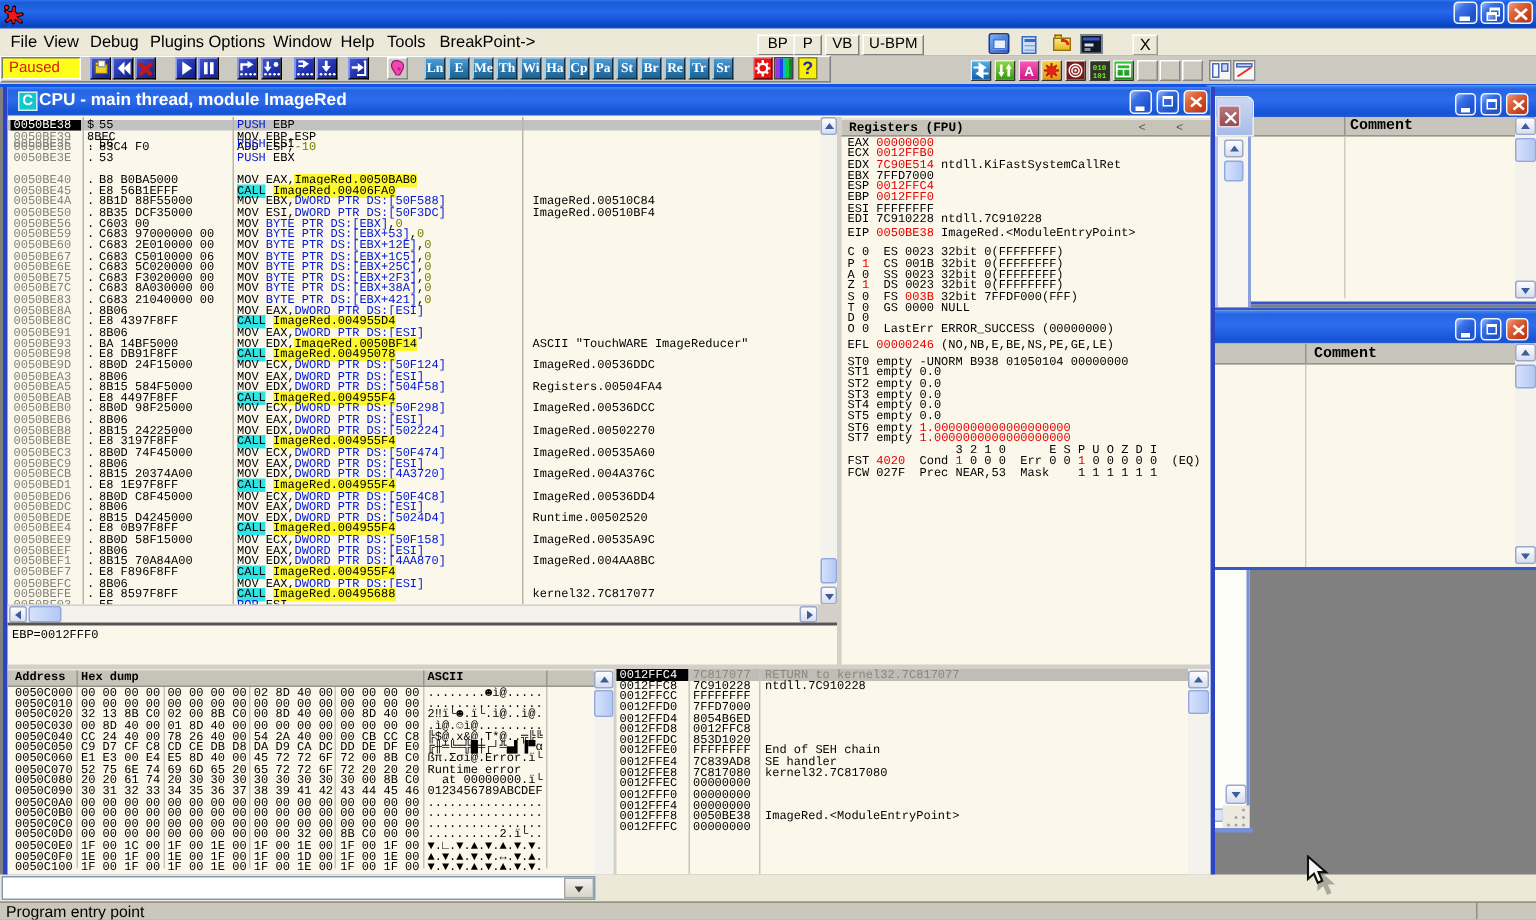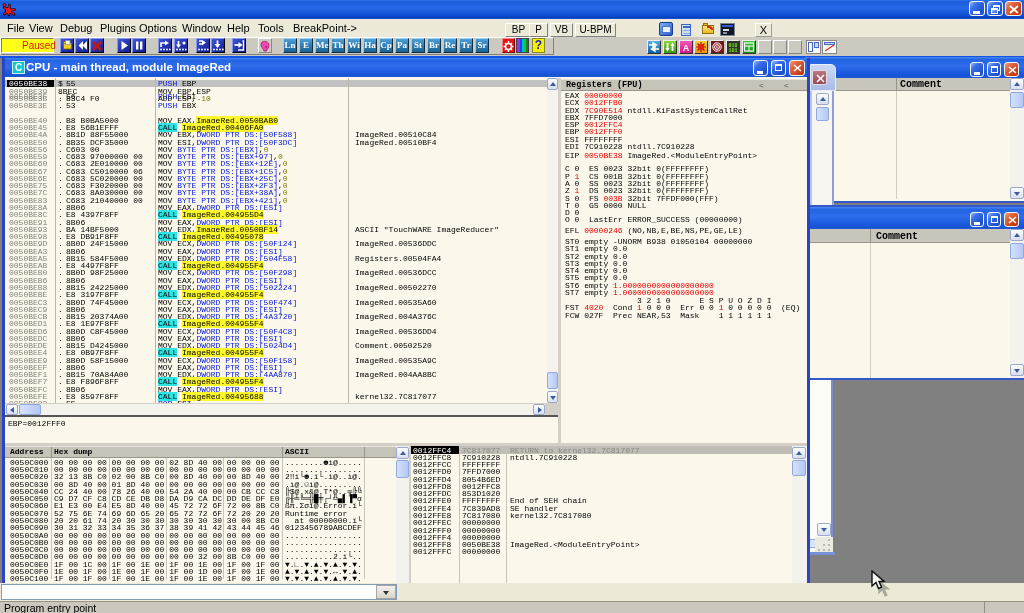--- a/index.html
+++ b/index.html
@@ -94,21 +94,21 @@
 <div class="abs" style="left:703px;top:23px;width:5px;height:2px;background:#e8c030;border:1px solid #907010;border-bottom:0"></div>
 <div class="abs" style="left:707px;top:26px;width:6px;height:4px;border-top:2px solid #d82810;border-right:2px solid #d82810;border-radius:0 4px 0 0"></div>
 <div class="abs" style="left:720px;top:23px;width:15px;height:13px;background:#101828;border:1px solid #788890">
     <div class="abs" style="left:1px;top:1px;width:11px;height:2px;background:#3858c8"></div>
     <div class="abs" style="left:2px;top:5px;width:6px;height:1.5px;background:#d8e0e8"></div>
     <div class="abs" style="left:2px;top:8px;width:4px;height:1.5px;background:#8890a0"></div>
   </div>
 <div class="abs" style="left:755px;top:23px;width:17px;height:14px;font-size:11px;color:#000;text-align:center;line-height:13px;background:#ece9d8;border:1px solid #9c9a8c;border-top-color:#fff;border-left-color:#fff">X</div>
 <div class="abs" style="left:0;top:37px;width:1024px;height:19px;background:#ccc9c1"></div>
 <div class="abs" style="left:0;top:37px;width:554px;height:18px;background:#ccc9c1;border:1px solid #fff;border-right-color:#808080;border-bottom-color:#808080"></div>
-<div class="abs" style="left:1px;top:38px;width:53px;height:15px;background:#ffff18;border:1px solid #807c64;border-bottom-color:#fff;border-right-color:#fff;color:#d81818;font-size:10px;line-height:13px;padding-left:20px">Paused</div>
+<div class="abs" style="left:1px;top:38px;width:53px;height:15px;background:#ffff18;border:1px solid #807c64;border-bottom-color:#fff;border-right-color:#fff;color:#d81818;font-size:10px;line-height:13px;padding-left:4px">Paused</div>
 <div class="tbtn" style="left:60px">
     <svg width="12" height="13" viewBox="0 0 12 13" class="abs" style="left:0;top:0">
       <rect x="2.5" y="4" width="8" height="6" fill="#f0d020" stroke="#806800" stroke-width="0.8"></rect>
       <rect x="2.5" y="2.5" width="4" height="2" fill="#f0d020" stroke="#806800" stroke-width="0.8"></rect>
       <rect x="4.5" y="1.5" width="4.5" height="4" fill="#fcfcf4" stroke="#888" stroke-width="0.7"></rect>
     </svg>
   </div>
 <div class="tbtn" style="left:75px">
     <svg width="12" height="13" viewBox="0 0 12 13" class="abs" style="left:0;top:0">
       <path d="M7 2 L2.5 6.5 L7 11 Z" fill="#fff"></path>
@@ -407,21 +407,21 @@
     <div class="row mono" style="top:22.4px"><span class="abs" style="left:4px;color:#fff">0050BE38</span><span class="abs" style="left:53px">$</span><span class="abs" style="left:61px">55</span><span class="abs" style="left:153px"><span class="b">PUSH</span> EBP</span></div>
     <div class="row mono" style="top:29.669999999999998px"><span class="abs" style="left:4px;color:#82827a">0050BE39</span><span class="abs" style="left:53px">.</span><span class="abs" style="left:53px">8BEC</span><span class="abs" style="left:153px">MOV EBP,ESP</span></div>
     <div class="row mono" style="top:36.94px"><span class="abs" style="left:4px;color:#82827a">0050BE3B</span><span class="abs" style="left:53px">.</span><span class="abs" style="left:61px">83C4 F0</span><span class="abs" style="left:153px">ADD ESP,<span class="o">-10</span></span></div>
     <div class="row mono" style="top:44.209999999999994px"><span class="abs" style="left:4px;color:#82827a">0050BE3E</span><span class="abs" style="left:53px">.</span><span class="abs" style="left:61px">53</span><span class="abs" style="left:153px"><span class="b">PUSH</span> EBX</span></div>
     <div class="row mono" style="top:35px"><span class="abs" style="left:4px;color:#82827a">0050BE3F</span><span class="abs" style="left:53px">.</span><span class="abs" style="left:61px">56</span><span class="abs" style="left:153px"><span class="b">PUSH</span> ESI</span></div>
     <div class="row mono" style="top:58.74999999999999px"><span class="abs" style="left:4px;color:#82827a">0050BE40</span><span class="abs" style="left:53px">.</span><span class="abs" style="left:61px">B8 B0BA5000</span><span class="abs" style="left:153px">MOV EAX,<span class="hy">ImageRed.0050BAB0</span></span></div>
     <div class="row mono" style="top:66.02px"><span class="abs" style="left:4px;color:#82827a">0050BE45</span><span class="abs" style="left:53px">.</span><span class="abs" style="left:61px">E8 56B1EFFF</span><span class="abs" style="left:153px"><span class="hc">CALL</span> <span class="hy">ImageRed.00406FA0</span></span></div>
     <div class="row mono" style="top:73.28999999999999px"><span class="abs" style="left:4px;color:#82827a">0050BE4A</span><span class="abs" style="left:53px">.</span><span class="abs" style="left:61px">8B1D 88F55000</span><span class="abs" style="left:153px">MOV EBX,<span class="b">DWORD PTR DS:[50F588]</span></span><span class="abs" style="left:350px">ImageRed.00510C84</span></div>
     <div class="row mono" style="top:80.56px"><span class="abs" style="left:4px;color:#82827a">0050BE50</span><span class="abs" style="left:53px">.</span><span class="abs" style="left:61px">8B35 DCF35000</span><span class="abs" style="left:153px">MOV ESI,<span class="b">DWORD PTR DS:[50F3DC]</span></span><span class="abs" style="left:350px">ImageRed.00510BF4</span></div>
     <div class="row mono" style="top:87.82999999999998px"><span class="abs" style="left:4px;color:#82827a">0050BE56</span><span class="abs" style="left:53px">.</span><span class="abs" style="left:61px">C603 00</span><span class="abs" style="left:153px">MOV <span class="b">BYTE PTR DS:[EBX]</span>,<span class="o">0</span></span></div>
-    <div class="row mono" style="top:95.1px"><span class="abs" style="left:4px;color:#82827a">0050BE59</span><span class="abs" style="left:53px">.</span><span class="abs" style="left:61px">C683 97000000 00</span><span class="abs" style="left:153px">MOV <span class="b">BYTE PTR DS:[EBX+97]</span>,<span class="o">0</span></span></div>
+    <div class="row mono" style="top:95.1px"><span class="abs" style="left:4px;color:#82827a">0050BE59</span><span class="abs" style="left:53px">.</span><span class="abs" style="left:61px">C683 97000000 00</span><span class="abs" style="left:153px">MOV <span class="b">BYTE PTR DS:[EBX+53]</span>,<span class="o">0</span></span></div>
     <div class="row mono" style="top:102.37px"><span class="abs" style="left:4px;color:#82827a">0050BE60</span><span class="abs" style="left:53px">.</span><span class="abs" style="left:61px">C683 2E010000 00</span><span class="abs" style="left:153px">MOV <span class="b">BYTE PTR DS:[EBX+12E]</span>,<span class="o">0</span></span></div>
     <div class="row mono" style="top:109.63999999999999px"><span class="abs" style="left:4px;color:#82827a">0050BE67</span><span class="abs" style="left:53px">.</span><span class="abs" style="left:61px">C683 C5010000 06</span><span class="abs" style="left:153px">MOV <span class="b">BYTE PTR DS:[EBX+1C5]</span>,<span class="o">0</span></span></div>
     <div class="row mono" style="top:116.91px"><span class="abs" style="left:4px;color:#82827a">0050BE6E</span><span class="abs" style="left:53px">.</span><span class="abs" style="left:61px">C683 5C020000 00</span><span class="abs" style="left:153px">MOV <span class="b">BYTE PTR DS:[EBX+25C]</span>,<span class="o">0</span></span></div>
     <div class="row mono" style="top:124.18px"><span class="abs" style="left:4px;color:#82827a">0050BE75</span><span class="abs" style="left:53px">.</span><span class="abs" style="left:61px">C683 F3020000 00</span><span class="abs" style="left:153px">MOV <span class="b">BYTE PTR DS:[EBX+2F3]</span>,<span class="o">0</span></span></div>
     <div class="row mono" style="top:131.45px"><span class="abs" style="left:4px;color:#82827a">0050BE7C</span><span class="abs" style="left:53px">.</span><span class="abs" style="left:61px">C683 8A030000 00</span><span class="abs" style="left:153px">MOV <span class="b">BYTE PTR DS:[EBX+38A]</span>,<span class="o">0</span></span></div>
     <div class="row mono" style="top:138.72px"><span class="abs" style="left:4px;color:#82827a">0050BE83</span><span class="abs" style="left:53px">.</span><span class="abs" style="left:61px">C683 21040000 00</span><span class="abs" style="left:153px">MOV <span class="b">BYTE PTR DS:[EBX+421]</span>,<span class="o">0</span></span></div>
     <div class="row mono" style="top:145.98999999999998px"><span class="abs" style="left:4px;color:#82827a">0050BE8A</span><span class="abs" style="left:53px">.</span><span class="abs" style="left:61px">8B06</span><span class="abs" style="left:153px">MOV EAX,<span class="b">DWORD PTR DS:[ESI]</span></span></div>
     <div class="row mono" style="top:153.26px"><span class="abs" style="left:4px;color:#82827a">0050BE8C</span><span class="abs" style="left:53px">.</span><span class="abs" style="left:61px">E8 4397F8FF</span><span class="abs" style="left:153px"><span class="hc">CALL</span> <span class="hy">ImageRed.004955D4</span></span></div>
     <div class="row mono" style="top:160.53px"><span class="abs" style="left:4px;color:#82827a">0050BE91</span><span class="abs" style="left:53px">.</span><span class="abs" style="left:61px">8B06</span><span class="abs" style="left:153px">MOV EAX,<span class="b">DWORD PTR DS:[ESI]</span></span></div>
     <div class="row mono" style="top:167.79999999999998px"><span class="abs" style="left:4px;color:#82827a">0050BE93</span><span class="abs" style="left:53px">.</span><span class="abs" style="left:61px">BA 14BF5000</span><span class="abs" style="left:153px">MOV EDX,<span class="hy">ImageRed.0050BF14</span></span><span class="abs" style="left:350px">ASCII "TouchWARE ImageReducer"</span></div>
@@ -433,21 +433,21 @@
     <div class="row mono" style="top:211.42px"><span class="abs" style="left:4px;color:#82827a">0050BEB0</span><span class="abs" style="left:53px">.</span><span class="abs" style="left:61px">8B0D 98F25000</span><span class="abs" style="left:153px">MOV ECX,<span class="b">DWORD PTR DS:[50F298]</span></span><span class="abs" style="left:350px">ImageRed.00536DCC</span></div>
     <div class="row mono" style="top:218.69px"><span class="abs" style="left:4px;color:#82827a">0050BEB6</span><span class="abs" style="left:53px">.</span><span class="abs" style="left:61px">8B06</span><span class="abs" style="left:153px">MOV EAX,<span class="b">DWORD PTR DS:[ESI]</span></span></div>
     <div class="row mono" style="top:225.96px"><span class="abs" style="left:4px;color:#82827a">0050BEB8</span><span class="abs" style="left:53px">.</span><span class="abs" style="left:61px">8B15 24225000</span><span class="abs" style="left:153px">MOV EDX,<span class="b">DWORD PTR DS:[502224]</span></span><span class="abs" style="left:350px">ImageRed.00502270</span></div>
     <div class="row mono" style="top:233.23px"><span class="abs" style="left:4px;color:#82827a">0050BEBE</span><span class="abs" style="left:53px">.</span><span class="abs" style="left:61px">E8 3197F8FF</span><span class="abs" style="left:153px"><span class="hc">CALL</span> <span class="hy">ImageRed.004955F4</span></span></div>
     <div class="row mono" style="top:240.5px"><span class="abs" style="left:4px;color:#82827a">0050BEC3</span><span class="abs" style="left:53px">.</span><span class="abs" style="left:61px">8B0D 74F45000</span><span class="abs" style="left:153px">MOV ECX,<span class="b">DWORD PTR DS:[50F474]</span></span><span class="abs" style="left:350px">ImageRed.00535A60</span></div>
     <div class="row mono" style="top:247.76999999999998px"><span class="abs" style="left:4px;color:#82827a">0050BEC9</span><span class="abs" style="left:53px">.</span><span class="abs" style="left:61px">8B06</span><span class="abs" style="left:153px">MOV EAX,<span class="b">DWORD PTR DS:[ESI]</span></span></div>
     <div class="row mono" style="top:255.04px"><span class="abs" style="left:4px;color:#82827a">0050BECB</span><span class="abs" style="left:53px">.</span><span class="abs" style="left:61px">8B15 20374A00</span><span class="abs" style="left:153px">MOV EDX,<span class="b">DWORD PTR DS:[4A3720]</span></span><span class="abs" style="left:350px">ImageRed.004A376C</span></div>
     <div class="row mono" style="top:262.31px"><span class="abs" style="left:4px;color:#82827a">0050BED1</span><span class="abs" style="left:53px">.</span><span class="abs" style="left:61px">E8 1E97F8FF</span><span class="abs" style="left:153px"><span class="hc">CALL</span> <span class="hy">ImageRed.004955F4</span></span></div>
     <div class="row mono" style="top:269.58px"><span class="abs" style="left:4px;color:#82827a">0050BED6</span><span class="abs" style="left:53px">.</span><span class="abs" style="left:61px">8B0D C8F45000</span><span class="abs" style="left:153px">MOV ECX,<span class="b">DWORD PTR DS:[50F4C8]</span></span><span class="abs" style="left:350px">ImageRed.00536DD4</span></div>
     <div class="row mono" style="top:276.84999999999997px"><span class="abs" style="left:4px;color:#82827a">0050BEDC</span><span class="abs" style="left:53px">.</span><span class="abs" style="left:61px">8B06</span><span class="abs" style="left:153px">MOV EAX,<span class="b">DWORD PTR DS:[ESI]</span></span></div>
-    <div class="row mono" style="top:284.11999999999995px"><span class="abs" style="left:4px;color:#82827a">0050BEDE</span><span class="abs" style="left:53px">.</span><span class="abs" style="left:61px">8B15 D4245000</span><span class="abs" style="left:153px">MOV EDX,<span class="b">DWORD PTR DS:[5024D4]</span></span><span class="abs" style="left:350px">Comment.00502520</span></div>
+    <div class="row mono" style="top:284.11999999999995px"><span class="abs" style="left:4px;color:#82827a">0050BEDE</span><span class="abs" style="left:53px">.</span><span class="abs" style="left:61px">8B15 D4245000</span><span class="abs" style="left:153px">MOV EDX,<span class="b">DWORD PTR DS:[5024D4]</span></span><span class="abs" style="left:350px">Runtime.00502520</span></div>
     <div class="row mono" style="top:291.39px"><span class="abs" style="left:4px;color:#82827a">0050BEE4</span><span class="abs" style="left:53px">.</span><span class="abs" style="left:61px">E8 0B97F8FF</span><span class="abs" style="left:153px"><span class="hc">CALL</span> <span class="hy">ImageRed.004955F4</span></span></div>
     <div class="row mono" style="top:298.65999999999997px"><span class="abs" style="left:4px;color:#82827a">0050BEE9</span><span class="abs" style="left:53px">.</span><span class="abs" style="left:61px">8B0D 58F15000</span><span class="abs" style="left:153px">MOV ECX,<span class="b">DWORD PTR DS:[50F158]</span></span><span class="abs" style="left:350px">ImageRed.00535A9C</span></div>
     <div class="row mono" style="top:305.92999999999995px"><span class="abs" style="left:4px;color:#82827a">0050BEEF</span><span class="abs" style="left:53px">.</span><span class="abs" style="left:61px">8B06</span><span class="abs" style="left:153px">MOV EAX,<span class="b">DWORD PTR DS:[ESI]</span></span></div>
     <div class="row mono" style="top:313.19999999999993px"><span class="abs" style="left:4px;color:#82827a">0050BEF1</span><span class="abs" style="left:53px">.</span><span class="abs" style="left:61px">8B15 70A84A00</span><span class="abs" style="left:153px">MOV EDX,<span class="b">DWORD PTR DS:[4AA870]</span></span><span class="abs" style="left:350px">ImageRed.004AA8BC</span></div>
     <div class="row mono" style="top:320.46999999999997px"><span class="abs" style="left:4px;color:#82827a">0050BEF7</span><span class="abs" style="left:53px">.</span><span class="abs" style="left:61px">E8 F896F8FF</span><span class="abs" style="left:153px"><span class="hc">CALL</span> <span class="hy">ImageRed.004955F4</span></span></div>
     <div class="row mono" style="top:327.73999999999995px"><span class="abs" style="left:4px;color:#82827a">0050BEFC</span><span class="abs" style="left:53px">.</span><span class="abs" style="left:61px">8B06</span><span class="abs" style="left:153px">MOV EAX,<span class="b">DWORD PTR DS:[ESI]</span></span></div>
     <div class="row mono" style="top:335.00999999999993px"><span class="abs" style="left:4px;color:#82827a">0050BEFE</span><span class="abs" style="left:53px">.</span><span class="abs" style="left:61px">E8 8597F8FF</span><span class="abs" style="left:153px"><span class="hc">CALL</span> <span class="hy">ImageRed.00495688</span></span><span class="abs" style="left:350px">kernel32.7C817077</span></div>
     <div class="row mono" style="top:342.28px"><span class="abs" style="left:4px;color:#82827a">0050BF03</span><span class="abs" style="left:53px">.</span><span class="abs" style="left:61px">5E</span><span class="abs" style="left:153px"><span class="b">POP</span> ESI</span></div>
     <div class="abs" style="left:50px;top:20px;width:1px;height:325px;background:#b8b5aa"></div>
     <div class="abs" style="left:150px;top:20px;width:1px;height:325px;background:#b8b5aa"></div>

